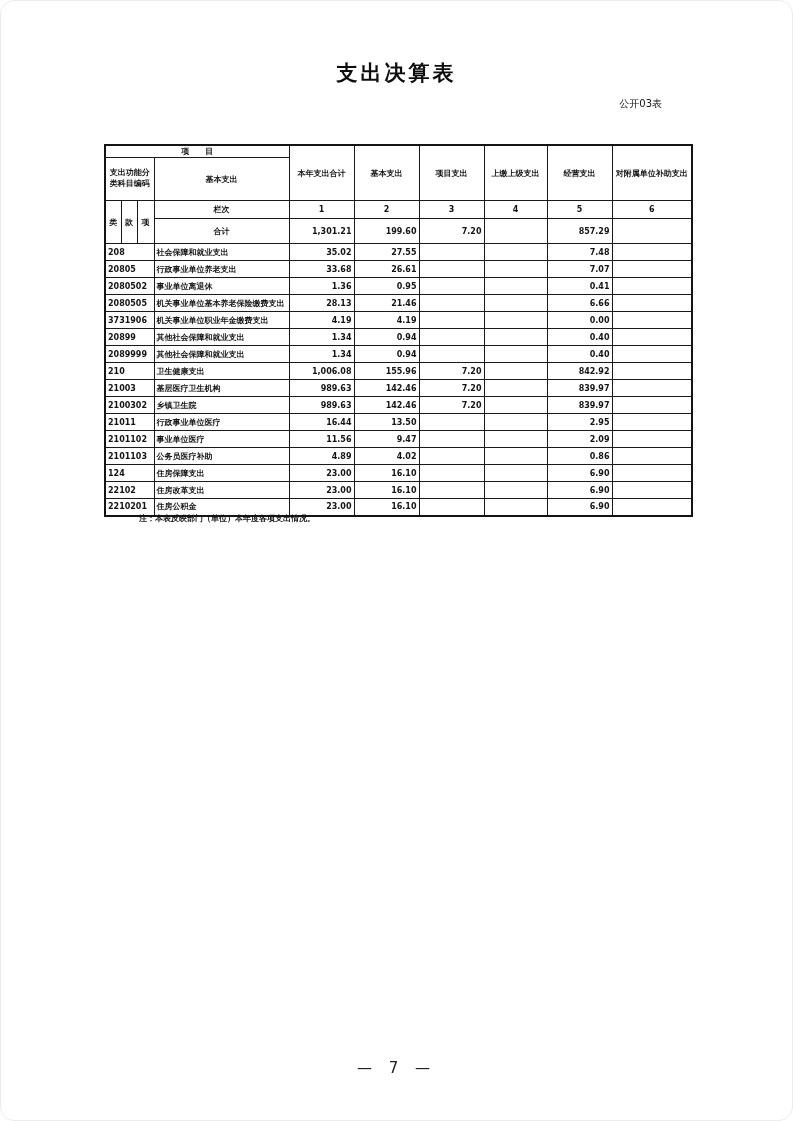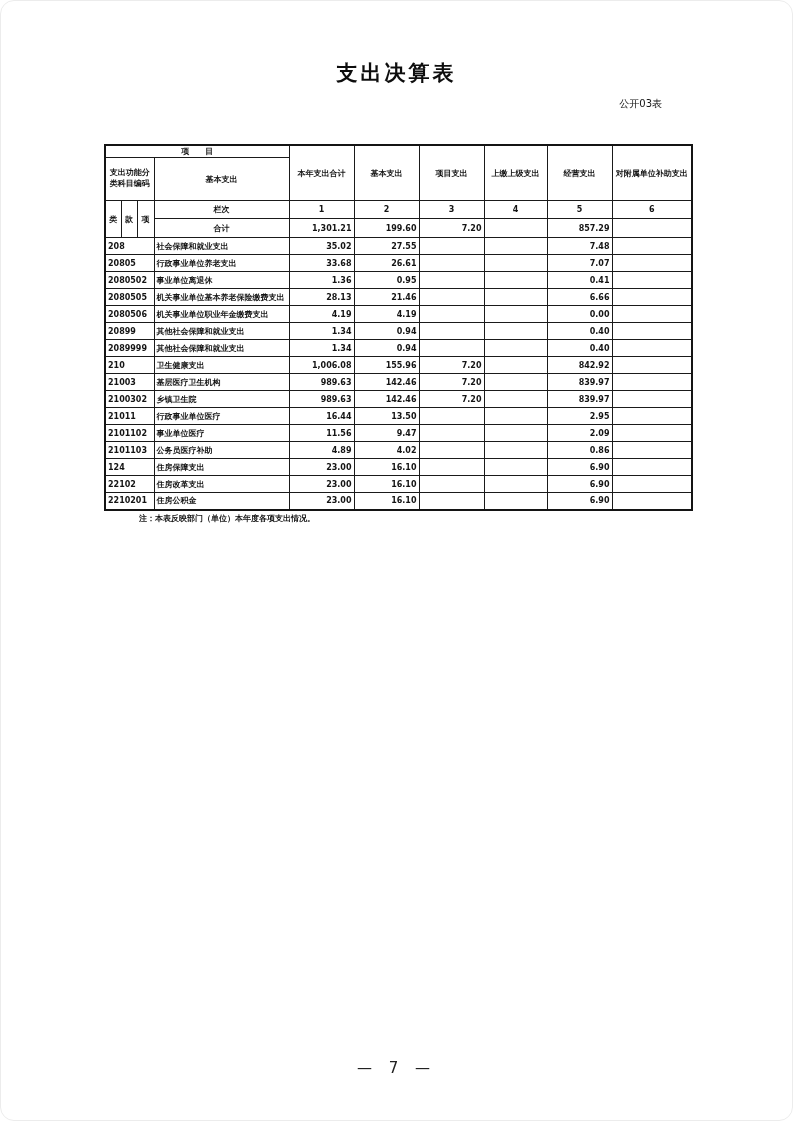--- a/index.html
+++ b/index.html
@@ -40,21 +40,21 @@
     padding:0 2px;overflow:hidden;white-space:nowrap;
     box-sizing:border-box;
   }
   td.center{text-align:center;}
   td.num{text-align:right;padding-right:8px;}
   td.code{text-align:left;padding-left:3px;margin-top:44px;}
   td.name{text-align:left;padding-left:6px;}
   tr.row-a td{height:10px;}
   tr.row-b td{height:43px;}
   tr.row-c td{height:18px;}
-  tr.row-d td{height:19px;}
+  tr.row-d td{height:25px;}
   tbody.data tr td{height:17px;}
   .codehdr div{line-height:1.1;}
   .codehdr div + div{margin-top:2px;}
   .note{
     position:absolute;left:110px;top:512px;
     font-size:8px;font-weight:bold;color:#141414;margin-left:28px;
   }
   .page-number{
     position:absolute;top:1058px;left:0;width:100%;
     text-align:center;font-size:15px;color:#222;
@@ -158,21 +158,21 @@
           <td colspan="3" class="code">2080505</td>
           <td class="name">机关事业单位基本养老保险缴费支出</td>
           <td class="num">28.13</td>
           <td class="num">21.46</td>
           <td class="num"></td>
           <td class="num"></td>
           <td class="num">6.66</td>
           <td class="num"></td>
         </tr>
         <tr>
-          <td colspan="3" class="code">2080506</td>
+          <td colspan="3" class="code">3731906</td>
           <td class="name">机关事业单位职业年金缴费支出</td>
           <td class="num">4.19</td>
           <td class="num">4.19</td>
           <td class="num"></td>
           <td class="num"></td>
           <td class="num">0.00</td>
           <td class="num"></td>
         </tr>
         <tr>
           <td colspan="3" class="code">20899</td>

